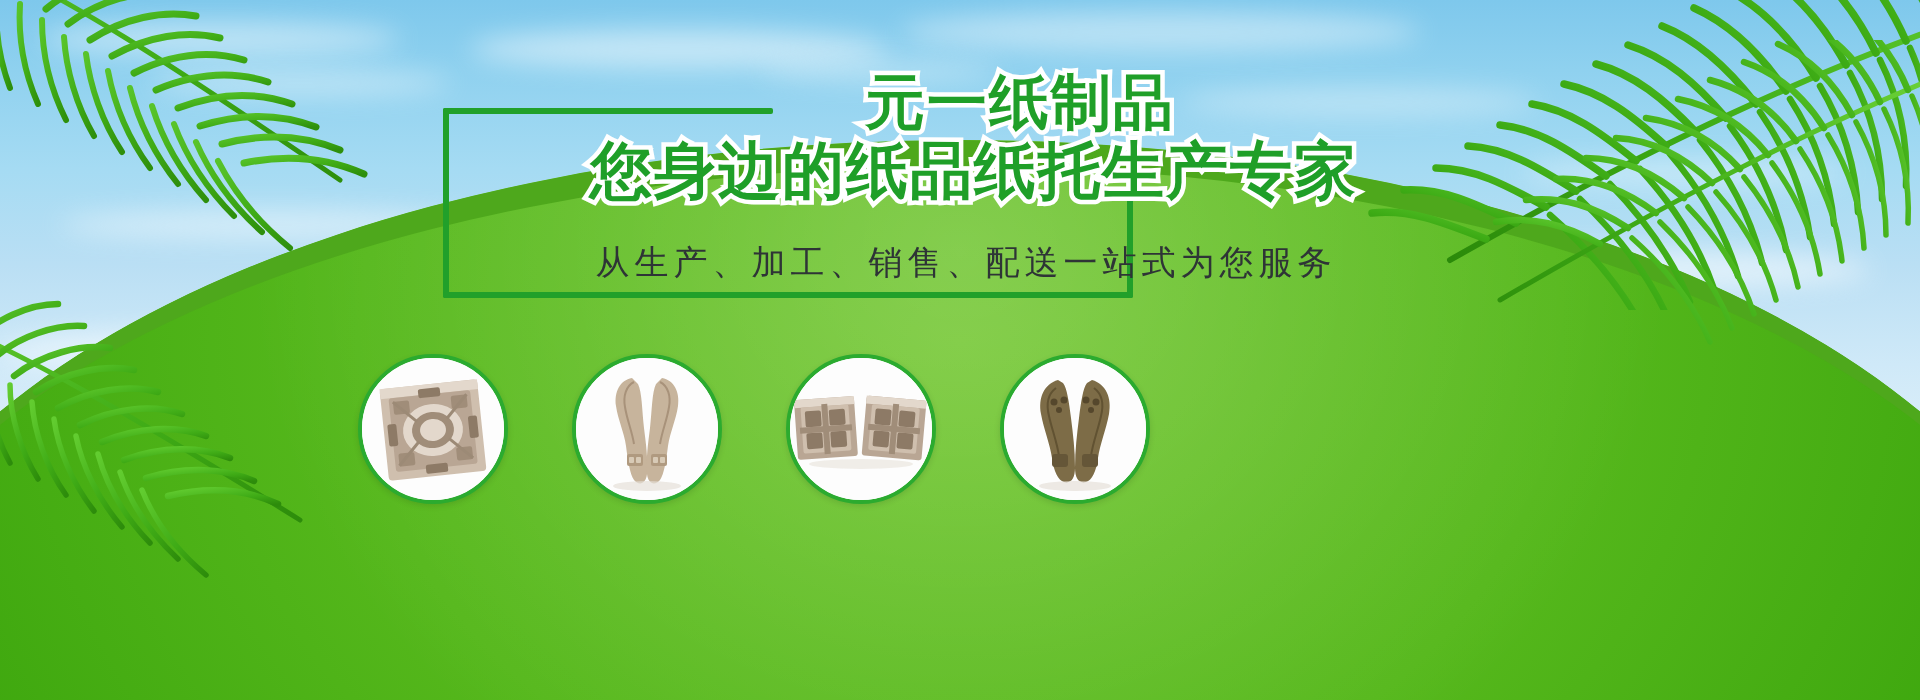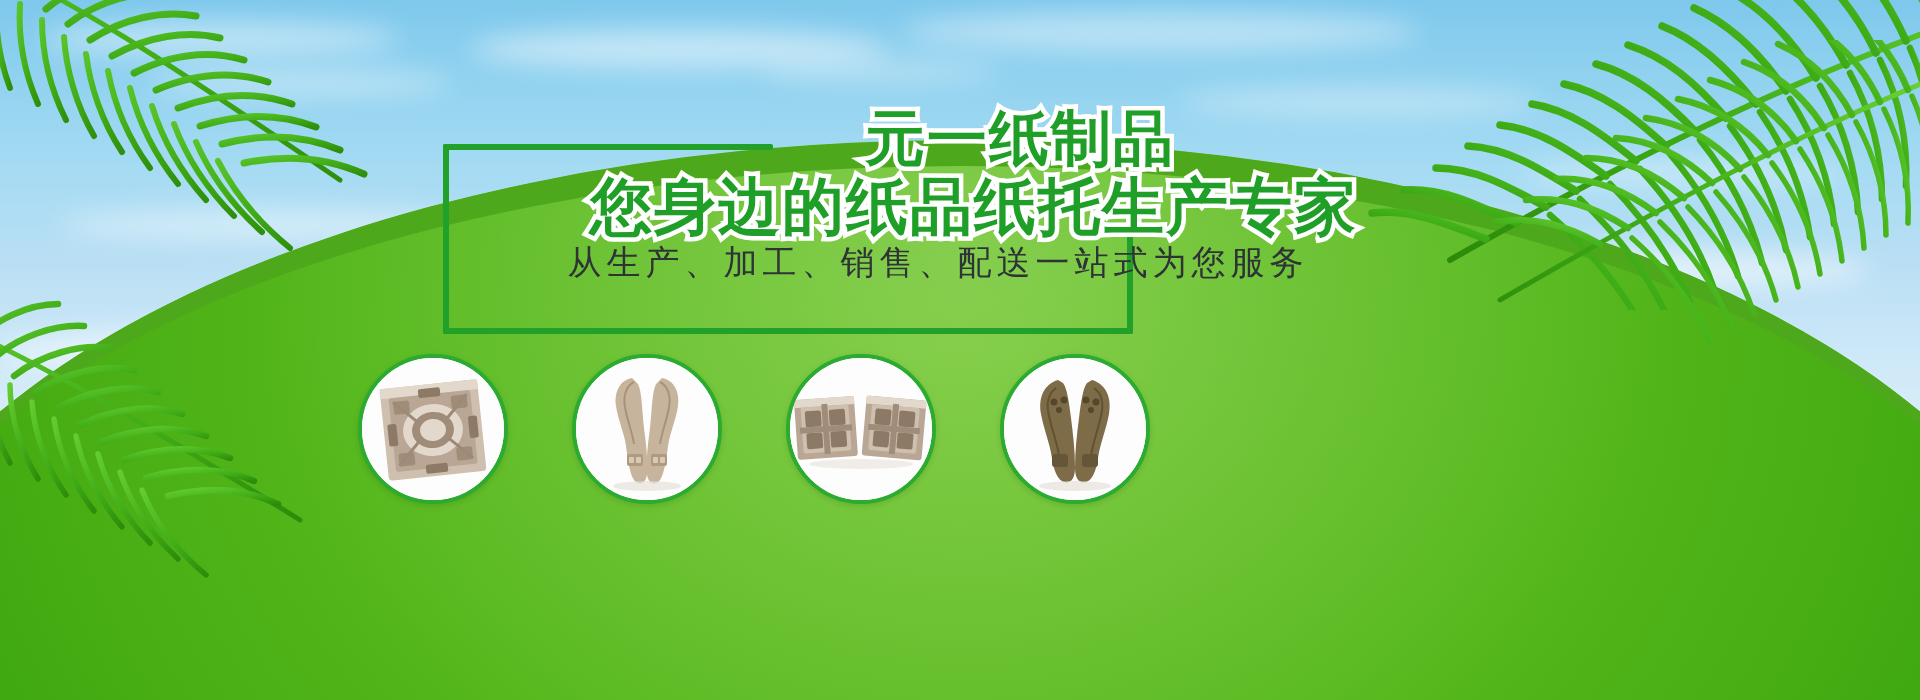--- a/index.html
+++ b/index.html
@@ -93,21 +93,20 @@
   .palm{position:absolute;pointer-events:none;}
   .palm-tl{left:-60px;top:-70px;width:430px;height:330px;}
   .palm-bl{left:-90px;top:300px;width:420px;height:300px;}
   .palm-tr{right:-40px;top:-120px;width:660px;height:430px;}
   .palm-tr2{right:-10px;top:40px;width:520px;height:330px;}
 
   
   .headline{
     position:absolute;left:0;top:72px;width:1920px;
     text-align:center;
-    margin-top:36px;
   }
   .frame{
     position:absolute;left:443px;top:36px;
     width:690px;height:190px;
     pointer-events:none;
   }
   .frame .bar-top{
     position:absolute;left:0;top:0;width:330px;height:6px;background:#21a02a;
     border-radius:2px;
   }
@@ -149,20 +148,21 @@
     padding-left:28px;
   }
   .subtitle{
     position:absolute;left:0;top:240px;width:1876px;
     text-align:center;
     font-family:"DejaVu Sans","Liberation Sans",sans-serif;
     font-size:34px;
     color:#2e3436;
     letter-spacing:5px;
     white-space:nowrap;
+    padding-left:28px;
   }
 
   
   .products{
     position:absolute;left:0;top:352px;width:1920px;height:160px;
   }
   .pcircle{
     position:absolute;
     width:142px;height:142px;border-radius:50%;
     background:#ffffff;

